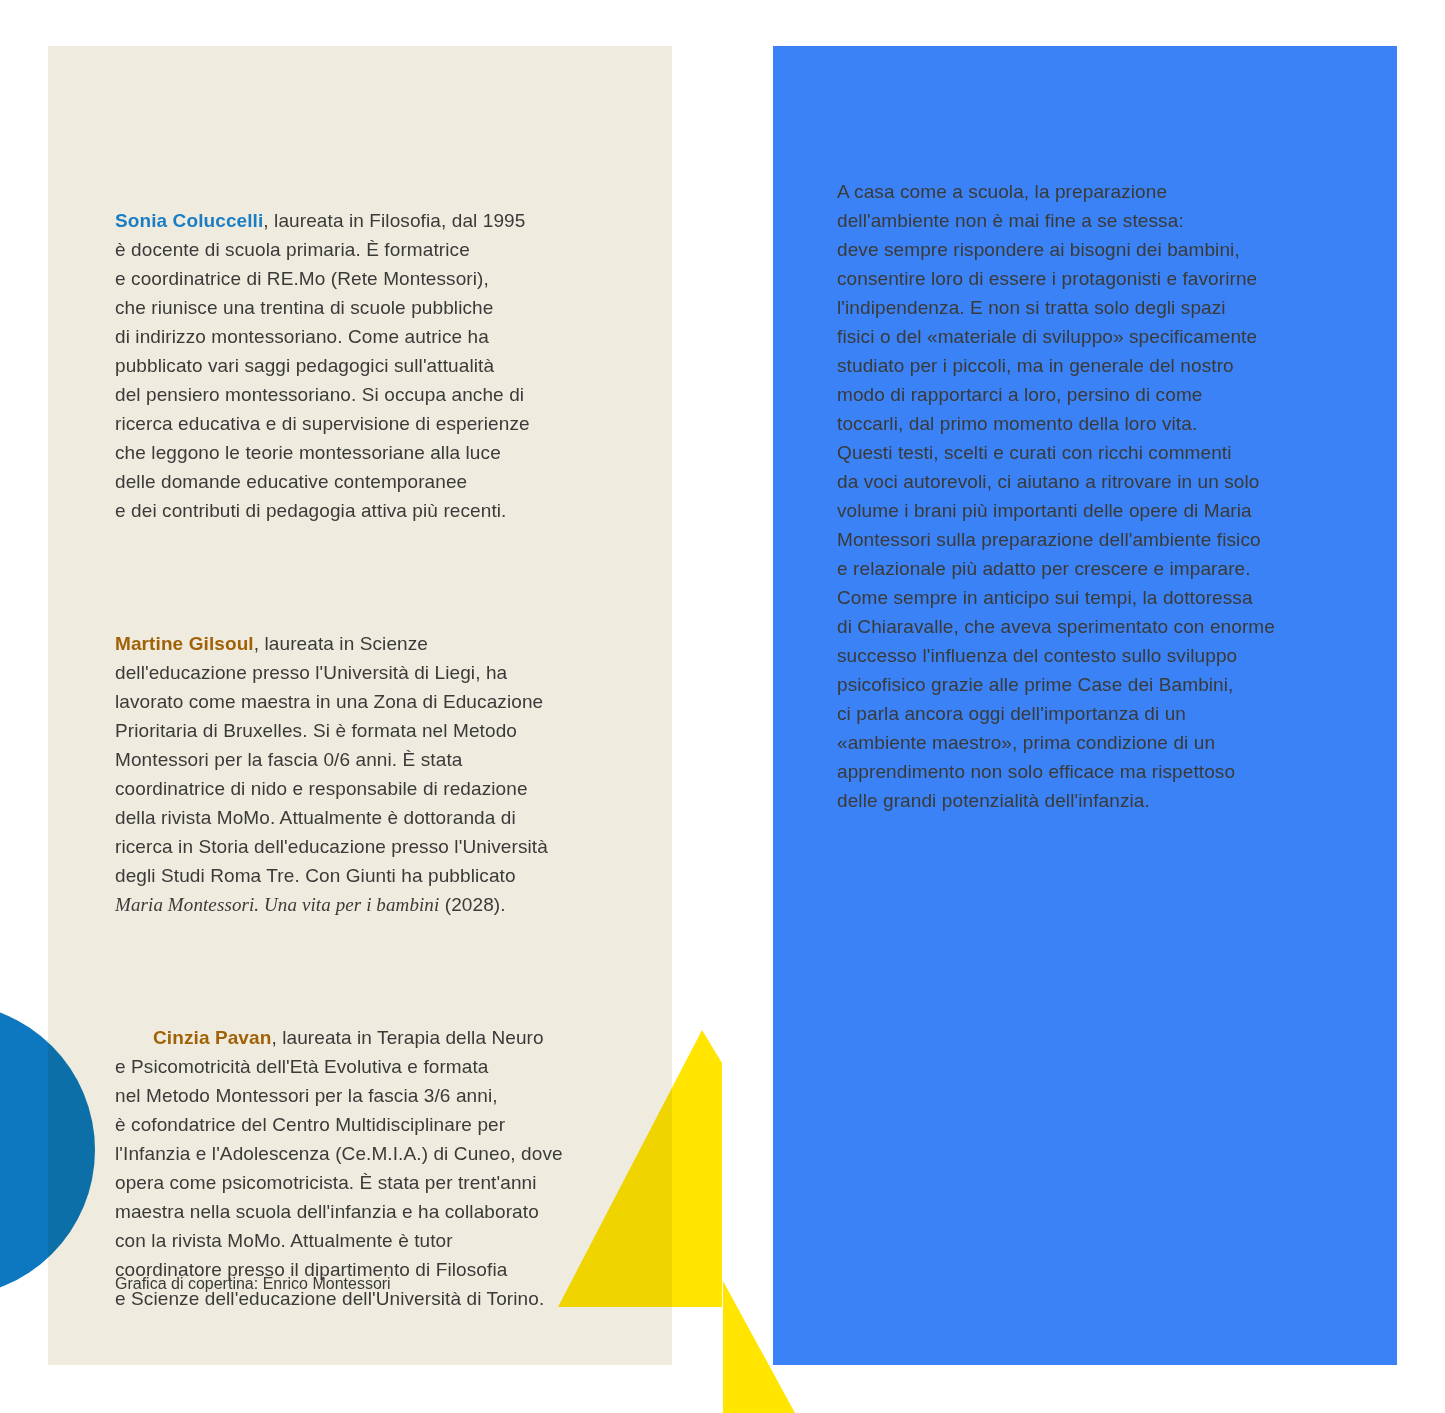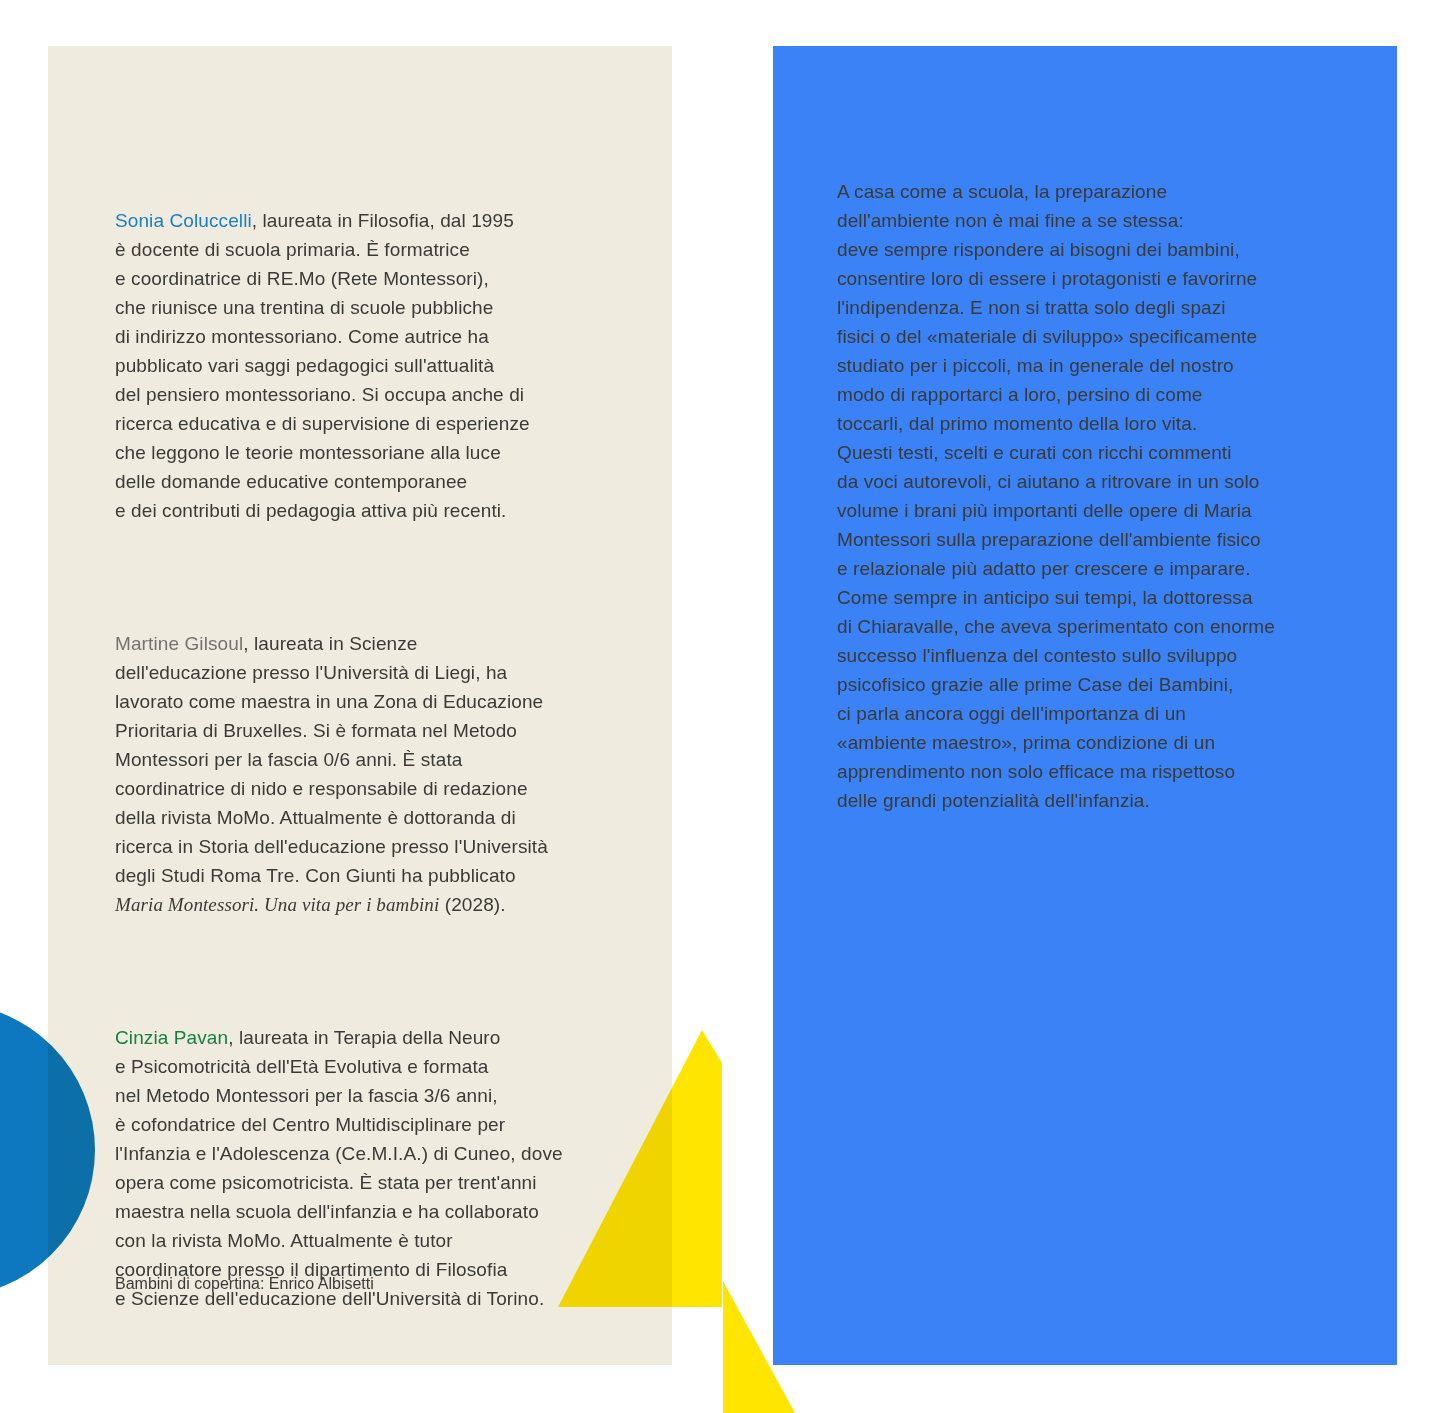--- a/index.html
+++ b/index.html
@@ -27,21 +27,21 @@
     color: #3a3a38;
     font-size: 19px;
     line-height: 29px;
     letter-spacing: 0.1px;
     white-space: pre-line;
   }
   .panel.left  .textblock { left: 67px; right: 30px; }
   .panel.right .textblock { left: 64px; right: 24px; }
 
   .bio { margin: 0 0 46px 0; white-space: pre-line; }
-  .bio .name { font-weight: 400; }
+  .bio .name { font-weight: 700; }
   .bio em { font-style: italic; font-family: Liberation Serif, serif; }
   .desc { margin: 0; white-space: pre-line; }
 
   .credit {
     position: absolute;
     left: 67px;
     top: 1229px;
     margin: 0;
     font-size: 16px;
     color: #3a3a38;
@@ -83,44 +83,44 @@
 e coordinatrice di RE.Mo (Rete Montessori),
 che riunisce una trentina di scuole pubbliche
 di indirizzo montessoriano. Come autrice ha
 pubblicato vari saggi pedagogici sull'attualità
 del pensiero montessoriano. Si occupa anche di
 ricerca educativa e di supervisione di esperienze
 che leggono le teorie montessoriane alla luce
 delle domande educative contemporanee
 e dei contributi di pedagogia attiva più recenti.</span></p>
 
-      <p class="bio"><strong class="name" style="color: #737373;">Martine Gilsoul</strong><span>, laureata in Scienze
+      <p class="bio"><strong class="name" style="color: #a16207;">Martine Gilsoul</strong><span>, laureata in Scienze
 dell'educazione presso l'Università di Liegi, ha
 lavorato come maestra in una Zona di Educazione
 Prioritaria di Bruxelles. Si è formata nel Metodo
 Montessori per la fascia 0/6 anni. È stata
 coordinatrice di nido e responsabile di redazione
 della rivista MoMo. Attualmente è dottoranda di
 ricerca in Storia dell'educazione presso l'Università
 degli Studi Roma Tre. Con Giunti ha pubblicato</span><br><em>Maria Montessori. Una vita per i bambini</em><span> (2028).</span></p>
 
-      <p class="bio"><strong class="name" style="color: #15803d;">Cinzia Pavan</strong><span>, laureata in Terapia della Neuro
+      <p class="bio"><strong class="name" style="color: #a16207; margin-left: 38px;">Cinzia Pavan</strong><span>, laureata in Terapia della Neuro
 e Psicomotricità dell'Età Evolutiva e formata
 nel Metodo Montessori per la fascia 3/6 anni,
 è cofondatrice del Centro Multidisciplinare per
 l'Infanzia e l'Adolescenza (Ce.M.I.A.) di Cuneo, dove
 opera come psicomotricista. È stata per trent'anni
 maestra nella scuola dell'infanzia e ha collaborato
 con la rivista MoMo. Attualmente è tutor
 coordinatore presso il dipartimento di Filosofia
 e Scienze dell'educazione dell'Università di Torino.</span></p>
 
     </div>
 
-    <p class="credit">Bambini di copertina: Enrico Albisetti</p>
+    <p class="credit">Grafica di copertina: Enrico Montessori</p>
   </section>
 
   <section class="panel right" style="background-color: #3b82f6;">
     <div class="textblock">
       <p class="desc">A casa come a scuola, la preparazione
 dell'ambiente non è mai fine a se stessa:
 deve sempre rispondere ai bisogni dei bambini,
 consentire loro di essere i protagonisti e favorirne
 l'indipendenza. E non si tratta solo degli spazi
 fisici o del «materiale di sviluppo» specificamente

